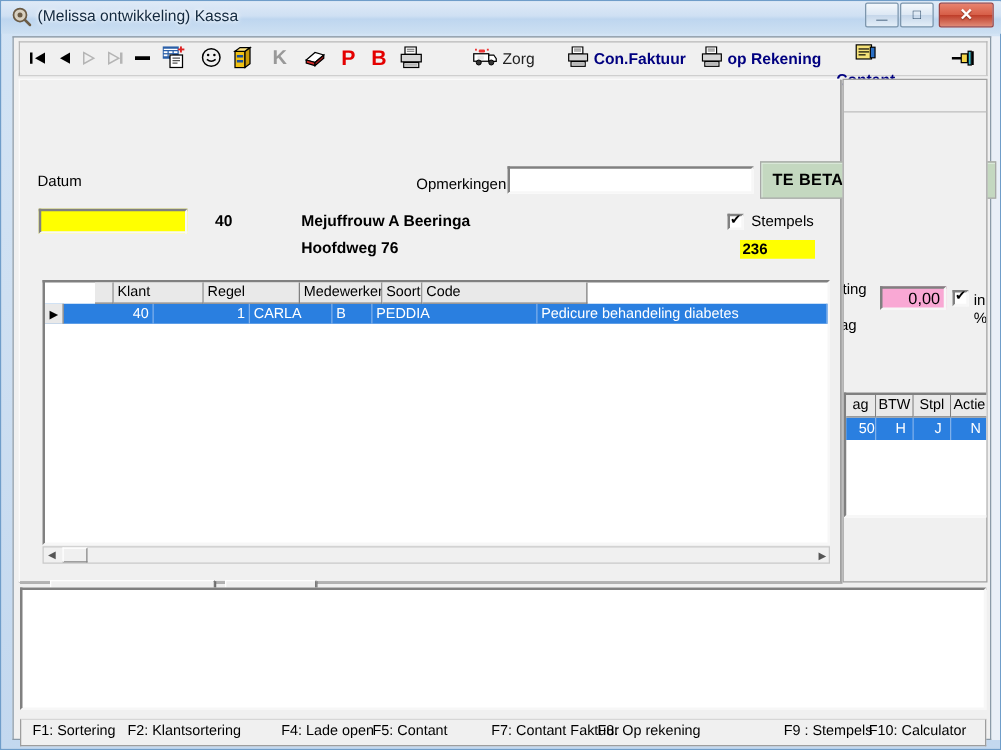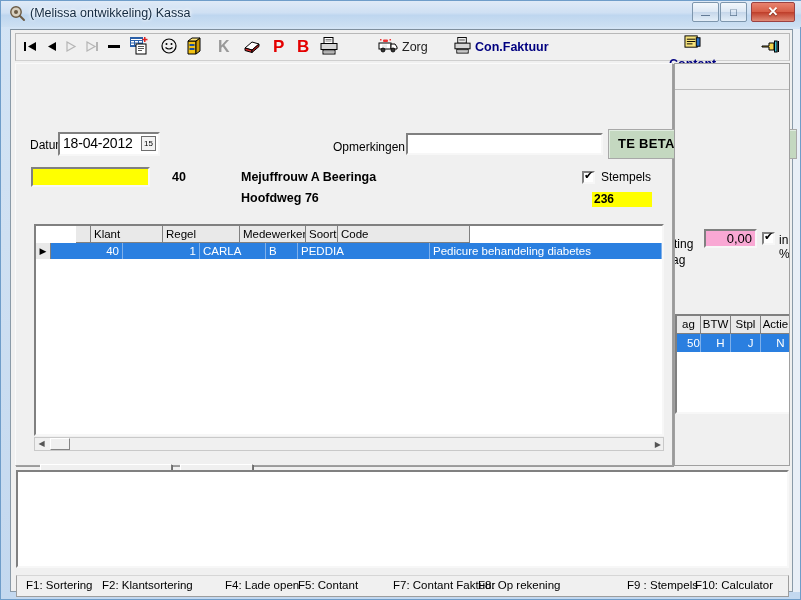--- a/index.html
+++ b/index.html
@@ -232,21 +232,21 @@
 
   
   #rightpanel {
     position: absolute; left: 663px; top: 33px;
     width: 116px; height: 403px;
     background: #f0f0f0;
     border: 1px solid #a0a0a0;
     overflow: hidden;
   }
   #rp-sep { position: absolute; left: 0; top: 25px; width: 116px; height: 1px; background: #bdbdbd; }
-  #rp-lbl1 { position: absolute; left: -1px; top: 173px; font-size: 12px; }
+  #rp-lbl1 { position: absolute; left: -1px; top: 160px; font-size: 12px; }
   #rp-lbl2 { position: absolute; left: -3px; top: 189px; font-size: 12px; }
   #rp-korting-box {
     position: absolute; left: 29px; top: 165px; width: 53px; height: 19px;
     background: #f9a8d4; border: 2px solid; border-color: #808080 #f7f7f7 #f7f7f7 #808080;
     font-size: 13px; text-align: right; padding-right: 3px; line-height: 15px;
   }
   #rp-chk { position: absolute; left: 87px; top: 168px; }
   #rp-inpct { position: absolute; left: 104px; top: 169px; font-size: 12px; }
   #rp-grid {
     position: absolute; left: 0px; top: 250px; width: 116px; height: 100px;
@@ -466,20 +466,34 @@
               <rect x="5.5" y="3.6" width="6" height="0.8" fill="#666"></rect>
             <rect x="1" y="6.5" width="16" height="6" fill="#d6d6d6" stroke="#000" stroke-width="1"></rect>
             <rect x="3" y="13" width="12" height="4" fill="#fff" stroke="#000" stroke-width="1"></rect>
             <rect x="4" y="14" width="10" height="0.7" fill="#888"></rect>
               <rect x="4" y="15.4" width="10" height="0.7" fill="#888"></rect>
           </svg>
         </span>
         <span class="tb-lbl">Con.Faktuur</span>
       </div>
 
+      <div class="tb-item" style="left:545px;">
+        <span class="tb-ico">
+          <svg width="17" height="17" viewBox="0 0 18 18">
+            <rect x="4" y="0.5" width="9" height="6" fill="#fff" stroke="#000" stroke-width="1"></rect>
+            <rect x="5.5" y="2" width="6" height="0.8" fill="#666"></rect>
+              <rect x="5.5" y="3.6" width="6" height="0.8" fill="#666"></rect>
+            <rect x="1" y="6.5" width="16" height="6" fill="#d6d6d6" stroke="#000" stroke-width="1"></rect>
+            <rect x="3" y="13" width="12" height="4" fill="#fff" stroke="#000" stroke-width="1"></rect>
+            <rect x="4" y="14" width="10" height="0.7" fill="#888"></rect>
+              <rect x="4" y="15.4" width="10" height="0.7" fill="#888"></rect>
+          </svg>
+        </span>
+        <span class="tb-lbl">op Rekening</span>
+      </div>
 
       <div class="tb-item" style="left:653px;flex-direction:column;">
         <span class="tb-ico">
           <svg width="17" height="16" viewBox="0 0 18 17">
             <rect x="1" y="2" width="13" height="12" fill="#f5e27a" stroke="#000" stroke-width="1"></rect>
             <rect x="3" y="5" width="9" height="1" fill="#000"></rect>
             <rect x="3" y="7.5" width="9" height="1" fill="#000"></rect>
             <rect x="3" y="10" width="6" height="1" fill="#000"></rect>
             <rect x="13" y="4" width="4" height="9" fill="#2a6fc4" stroke="#000" stroke-width="1"></rect>
           </svg>
@@ -494,24 +508,20 @@
             <rect x="14.5" y="3" width="2.5" height="11" fill="#3bbfd0" stroke="#000" stroke-width="1"></rect>
             <rect x="17.5" y="3" width="1.5" height="11" fill="#000"></rect>
           </svg>
         </span>
       </div>
     </div>
 
     <div id="innerpanel">
       <span class="lbl" style="left:14px; top:74px;">Datum</span>
 
-      <div id="datum-wrap">
-        <span id="datum-val">18-04-2012</span>
-        <span id="datum-cal">15</span>
-      </div>
 
       <span class="lbl" style="left:317px; top:76px;">Opmerkingen</span>
       <div id="opm-box"></div>
 
       <div id="tebetalen">
         <span id="tb-label">TE BETALEN</span>
         <span id="tb-amount">35,50</span>
       </div>
 
       <div id="yellowbar"></div>

